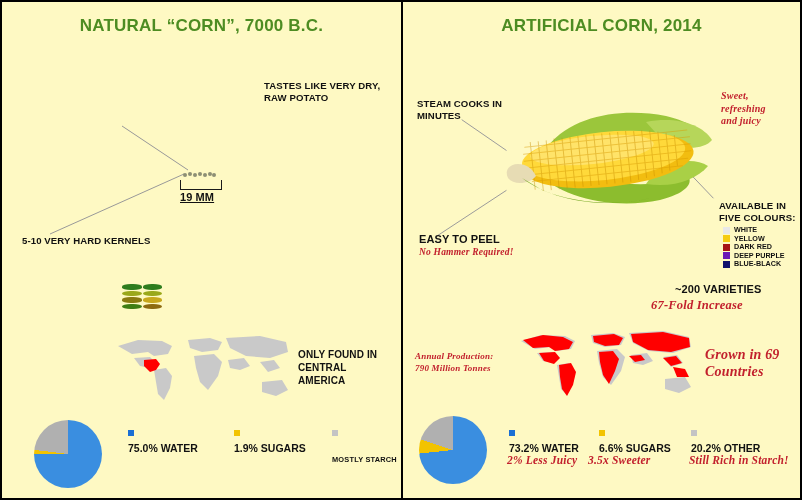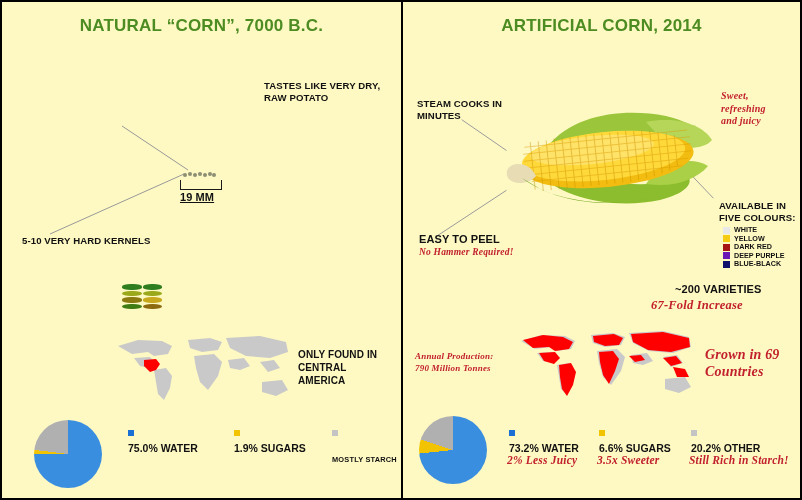--- a/index.html
+++ b/index.html
@@ -232,19 +232,19 @@
 
     <div class="pie" style="left:16px;top:414px;width:68px;height:68px;
          background:conic-gradient(from 0deg, #3a8ee0 0deg 264deg, #f2c300 264deg 288deg, #b0b0b0 288deg 360deg);"></div>
 
     <div class="legdot" style="left:106px;top:428px;background:#1a6fd4;"></div>
     <div class="big" style="position:absolute;left:106px;top:440px;">73.2% WATER</div>
     <div class="script" style="left:104px;top:452px;font-size:11.5px;">2% Less Juicy</div>
 
     <div class="legdot" style="left:196px;top:428px;background:#f2c300;"></div>
     <div class="big" style="position:absolute;left:196px;top:440px;">6.6% SUGARS</div>
-    <div class="script" style="left:194px;top:452px;font-size:11.5px;">3.5x Sweeter</div>
+    <div class="script" style="left:185px;top:452px;font-size:11.5px;">3.5x Sweeter</div>
 
     <div class="legdot" style="left:288px;top:428px;background:#c4c4c4;"></div>
     <div class="big" style="position:absolute;left:288px;top:440px;">20.2% OTHER</div>
     <div class="script" style="left:286px;top:452px;font-size:11.5px;font-style:italic;">Still Rich in Starch!</div>
   </div>
 </div>
 
 </body></html>

